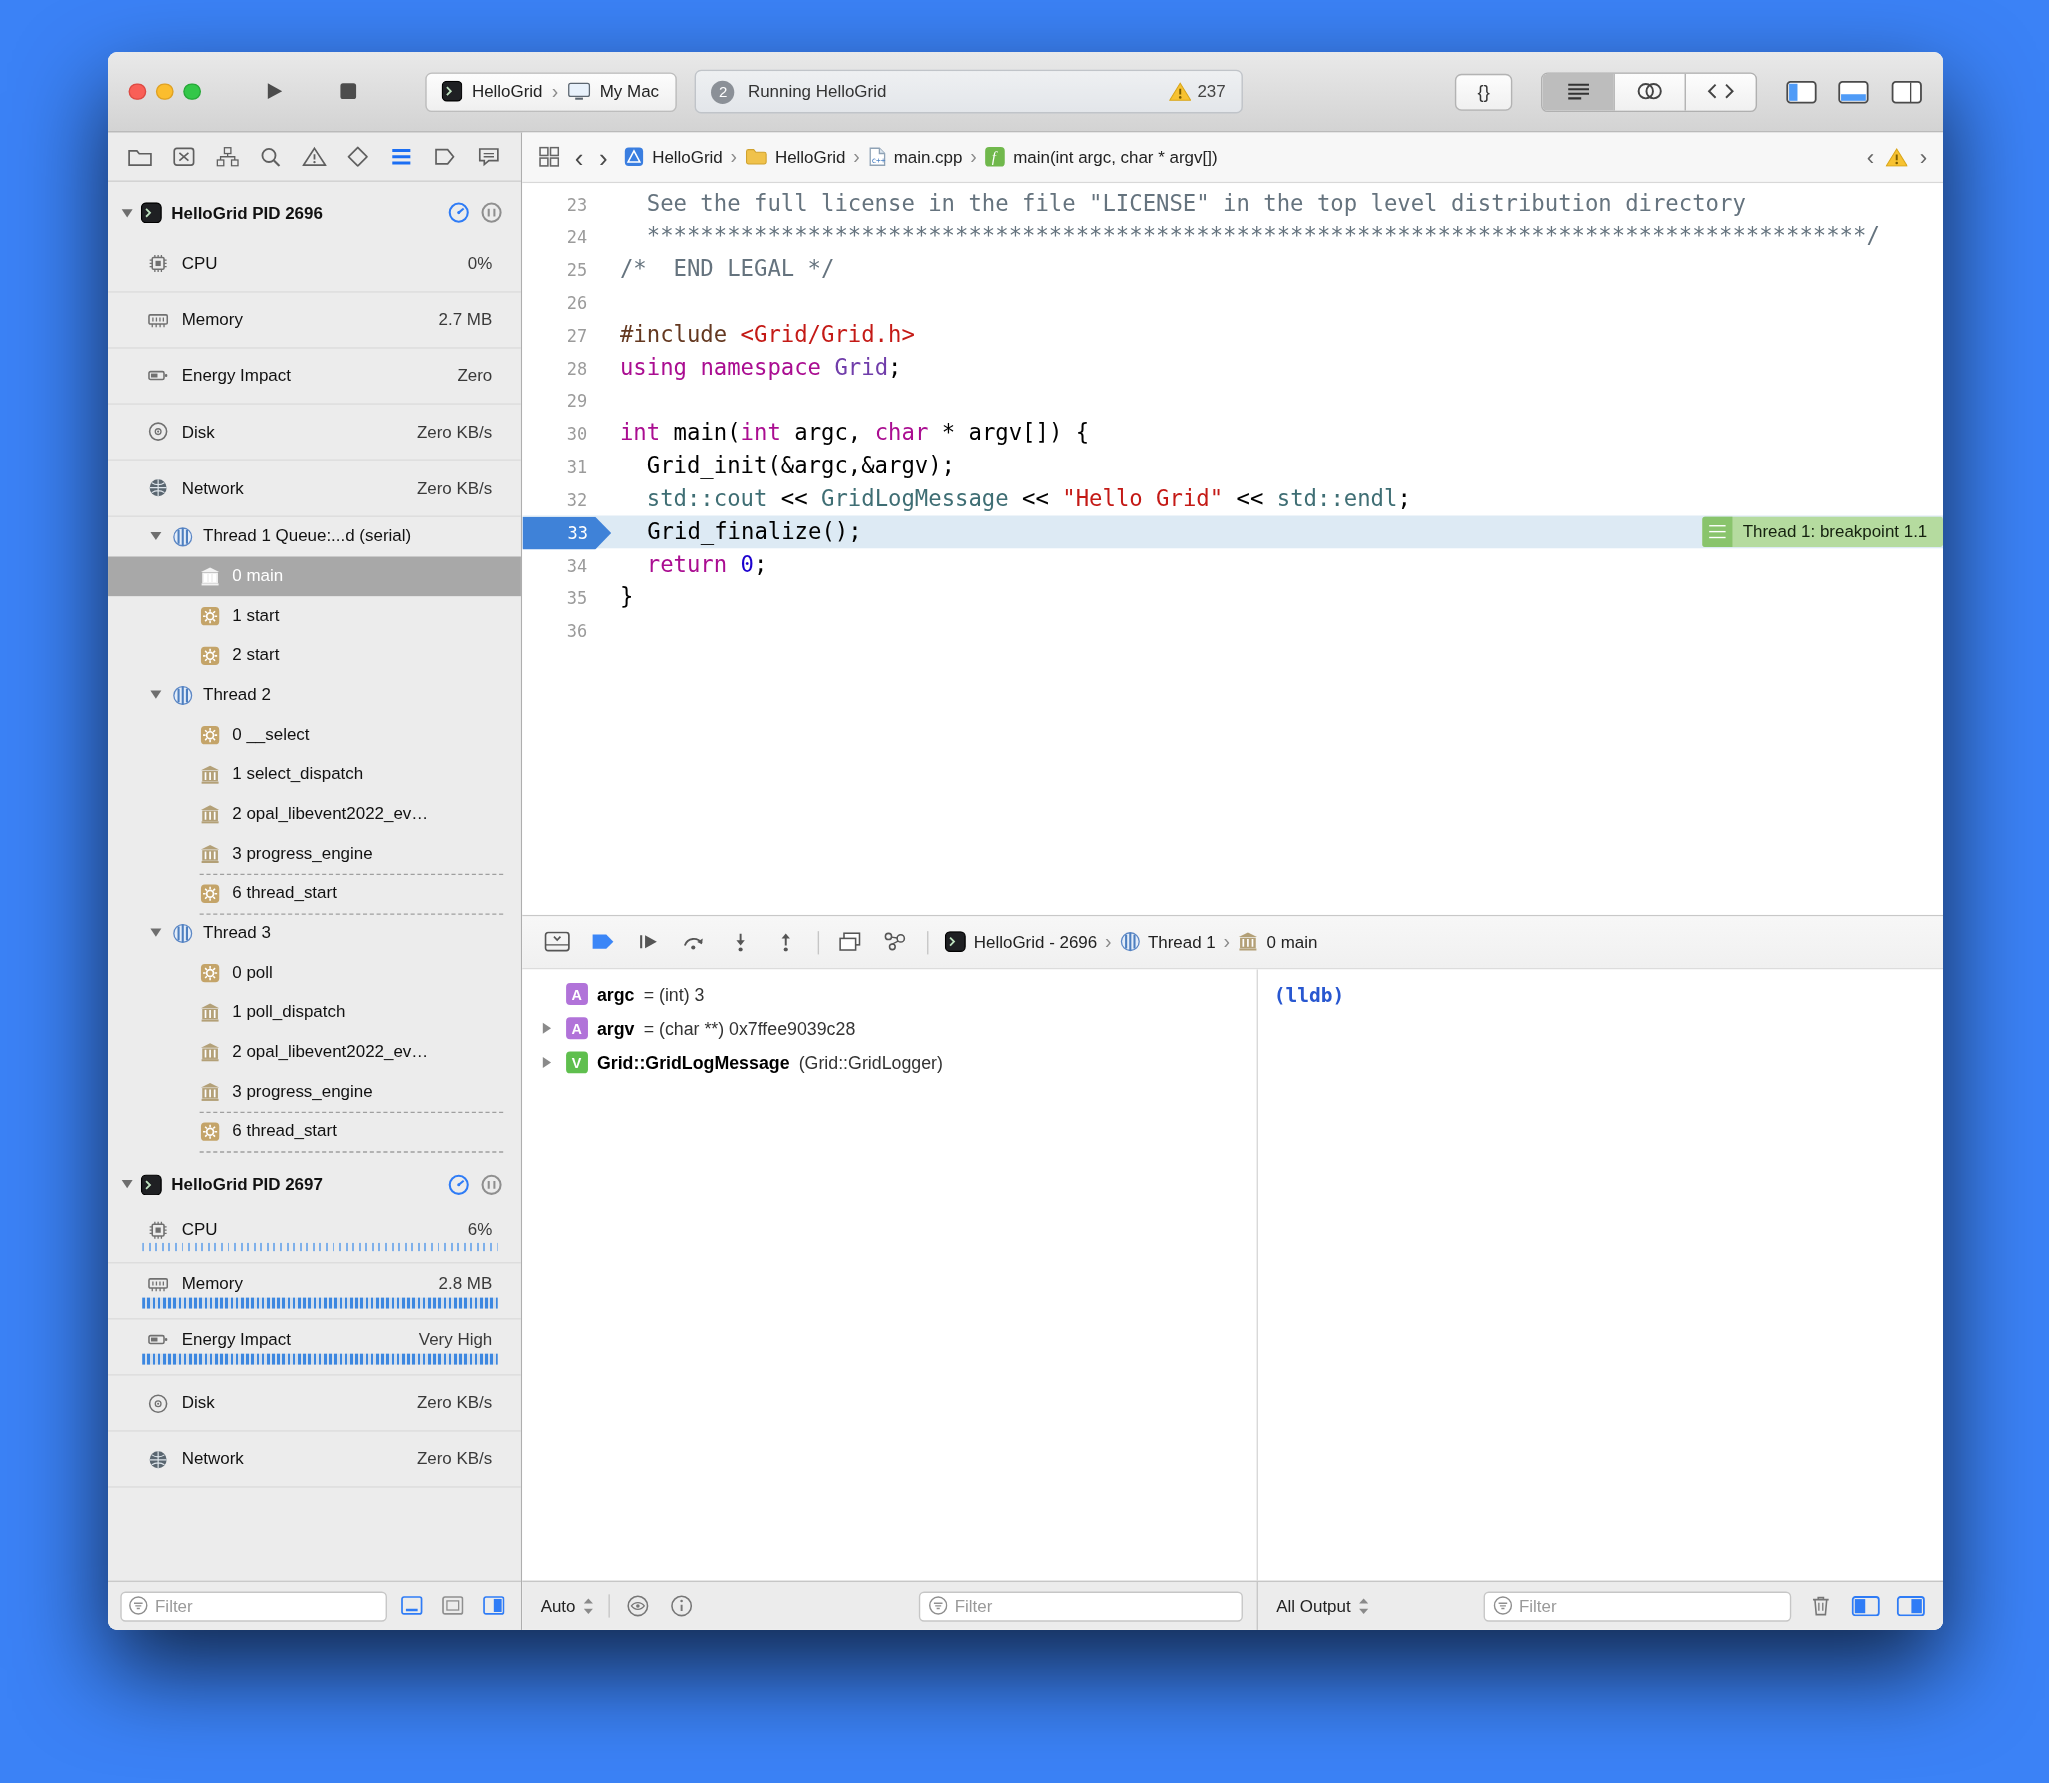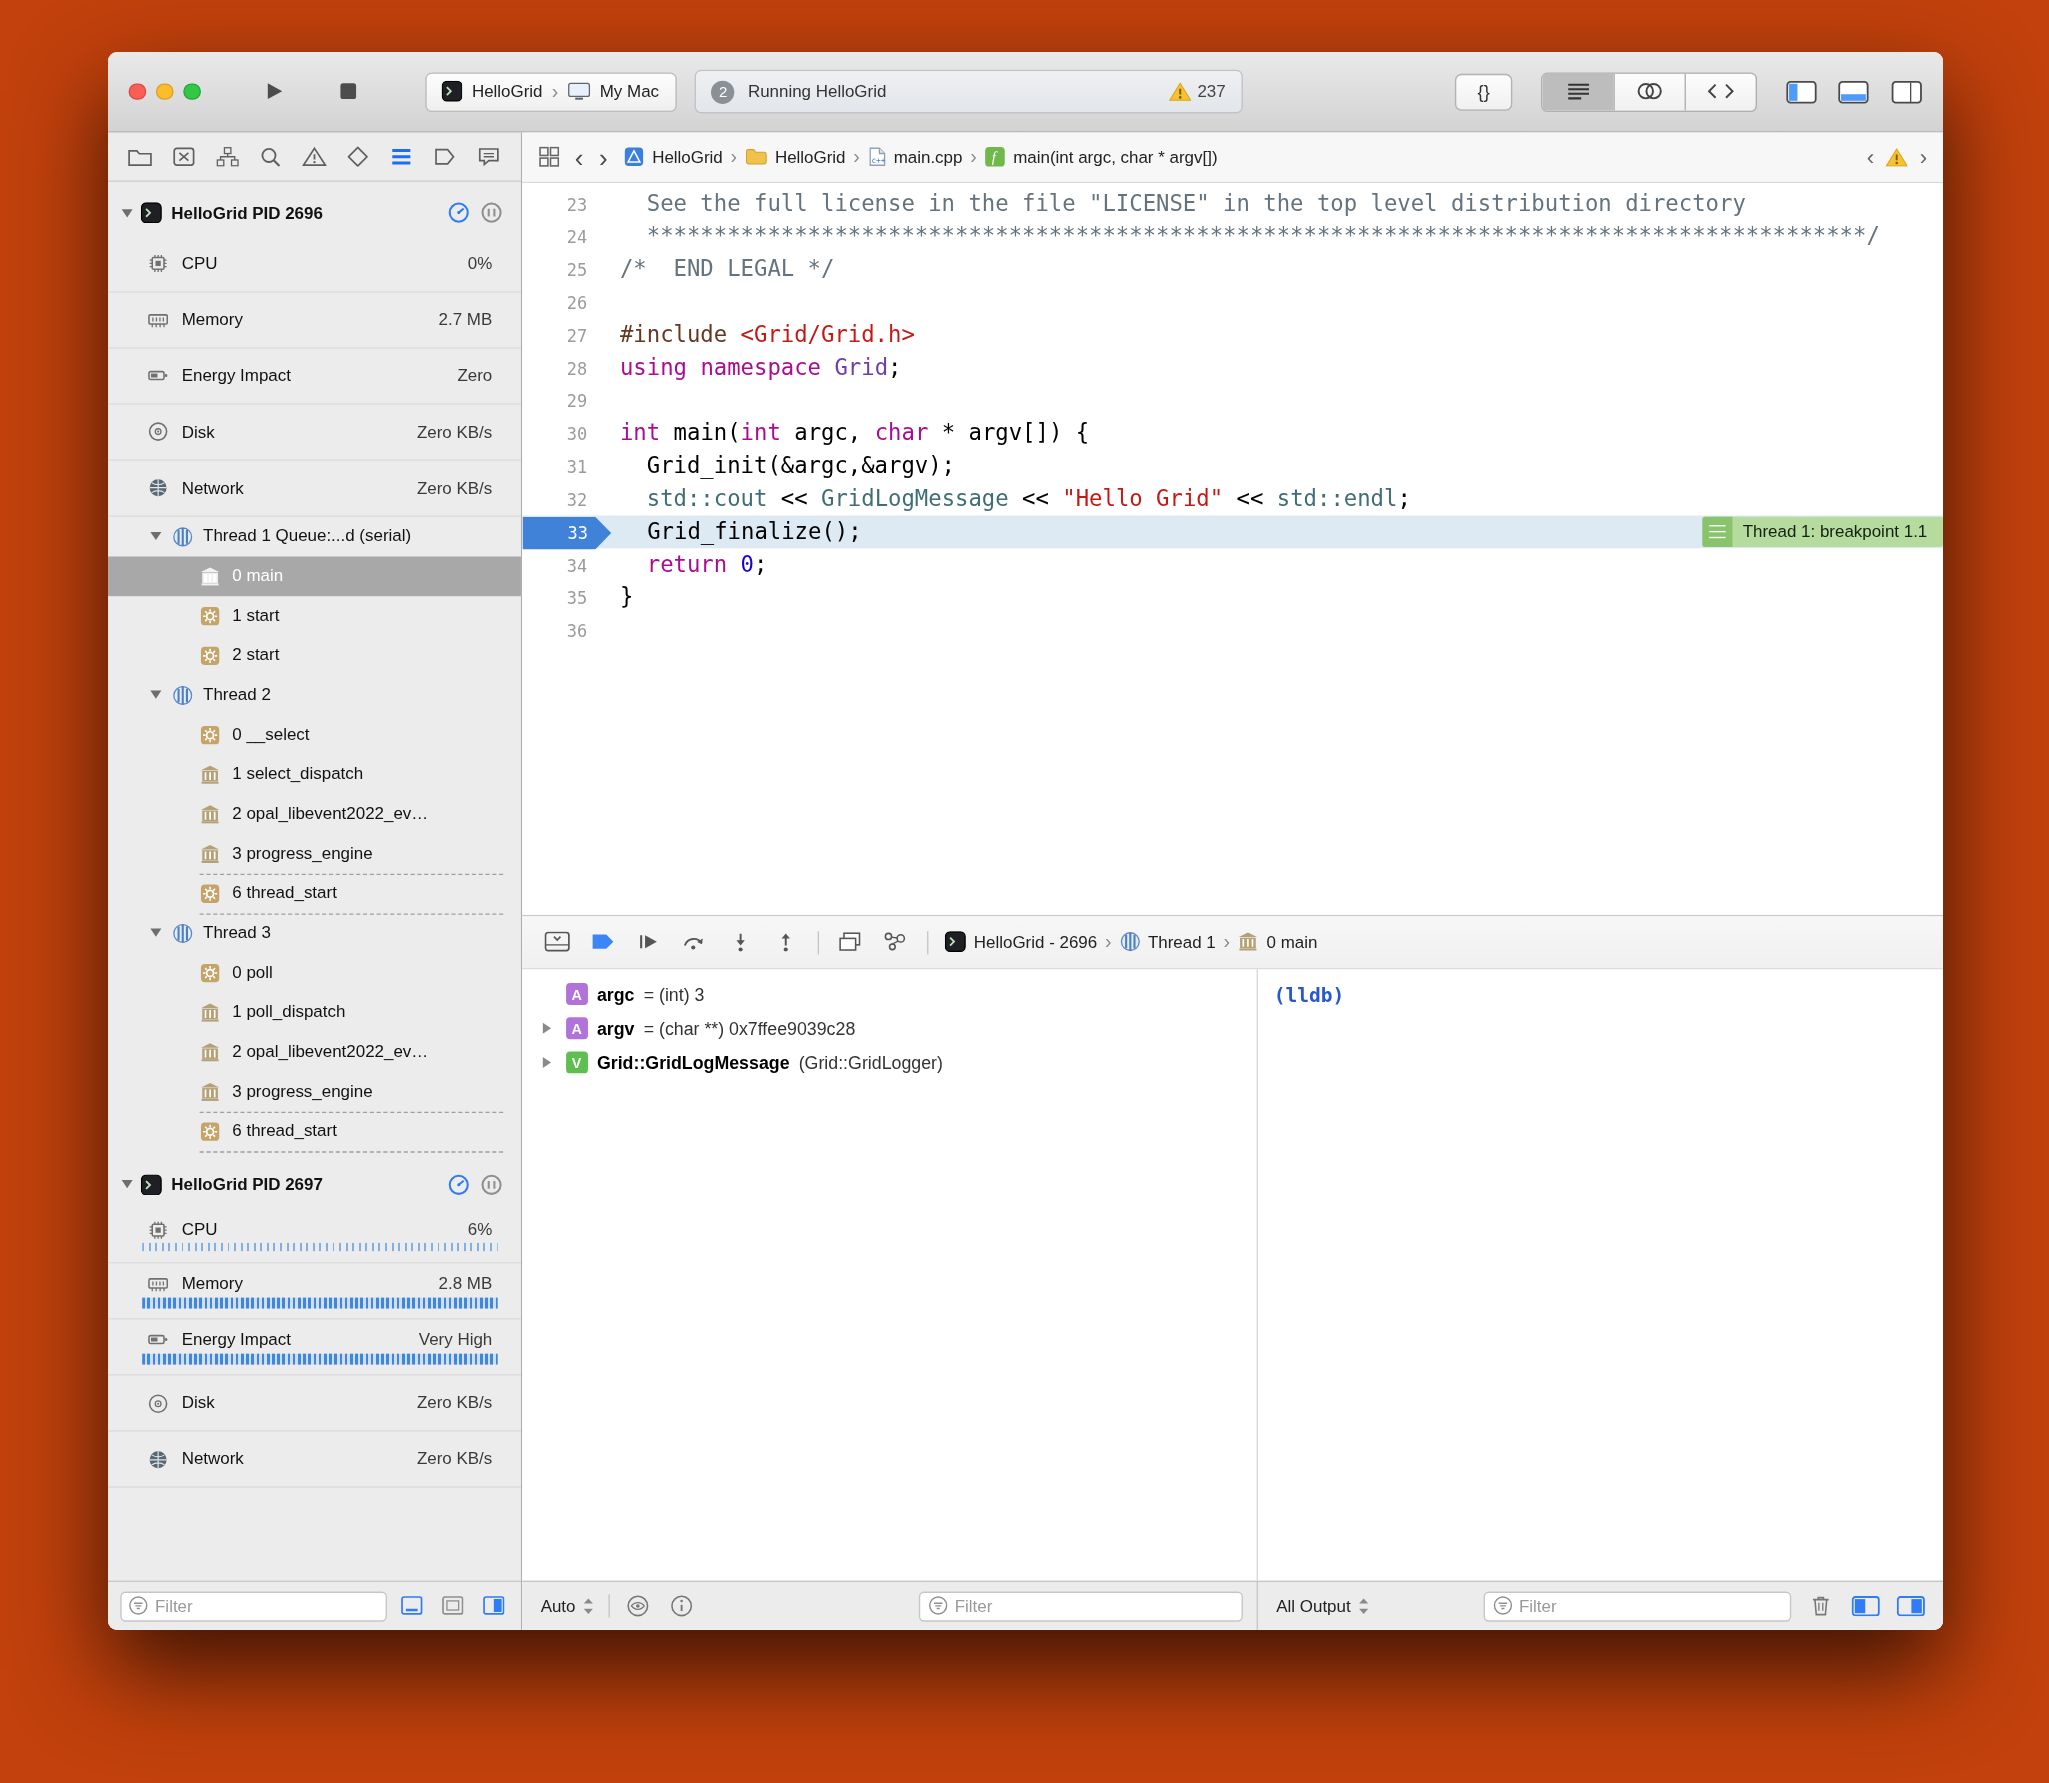--- a/index.html
+++ b/index.html
@@ -1,17 +1,17 @@
 <!DOCTYPE html>
 <html><head>
 <meta charset="utf-8">
 <style>
   html,body{margin:0;padding:0;background:#000;}
   *{box-sizing:border-box;}
-  .stage{position:relative;width:2049px;height:1784px;background:#c2410c;overflow:hidden;}
+  .stage{position:relative;width:2049px;height:1784px;background:#3b82f6;overflow:hidden;}
   .screen{position:absolute;left:0;top:0;width:1499px;height:1305px;transform:scale(1.36735);transform-origin:top left;font-family:"Liberation Sans",sans-serif;}
   button{font-family:inherit;padding:0;margin:0;cursor:default;}
 
   .window{position:absolute;left:79px;top:38px;width:1342px;height:1154px;border-radius:6.7px;overflow:hidden;
           display:flex;flex-direction:column;background:#fff;box-shadow:0 29px 67px rgba(0,0,0,.7);}
 
   
   .toolbar{height:59px;min-height:59px;background:linear-gradient(#e9e9e9,#d3d3d3);border-bottom:1px solid #a6a6a6;
            display:flex;align-items:center;padding:0 15.3px;}
   .traffic{display:flex;gap:7.6px;margin-right:38px;}

